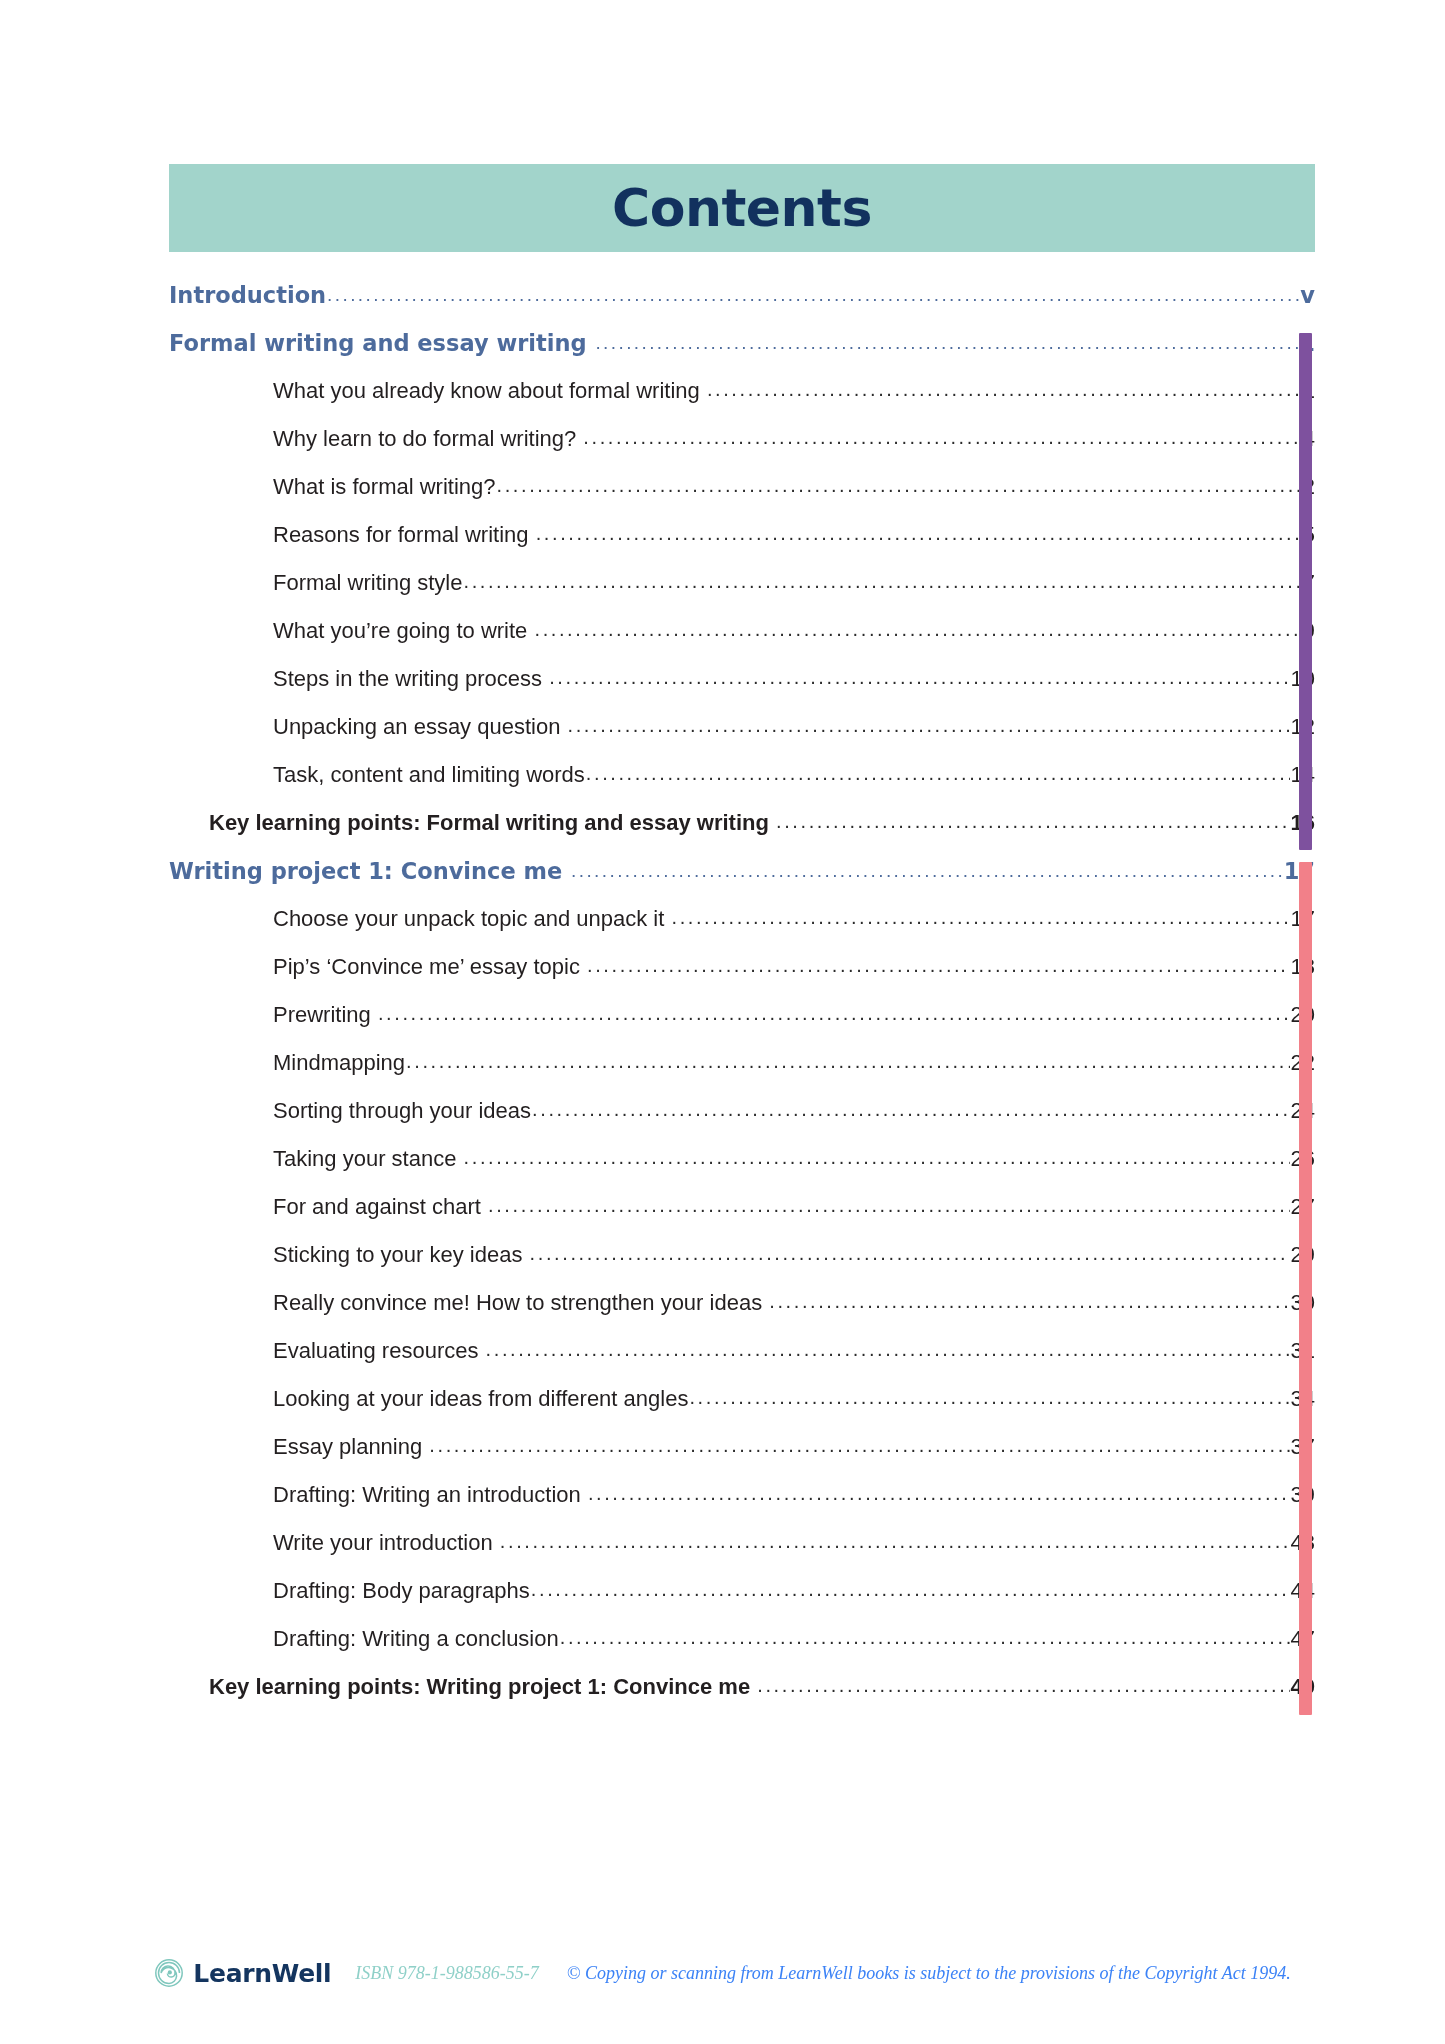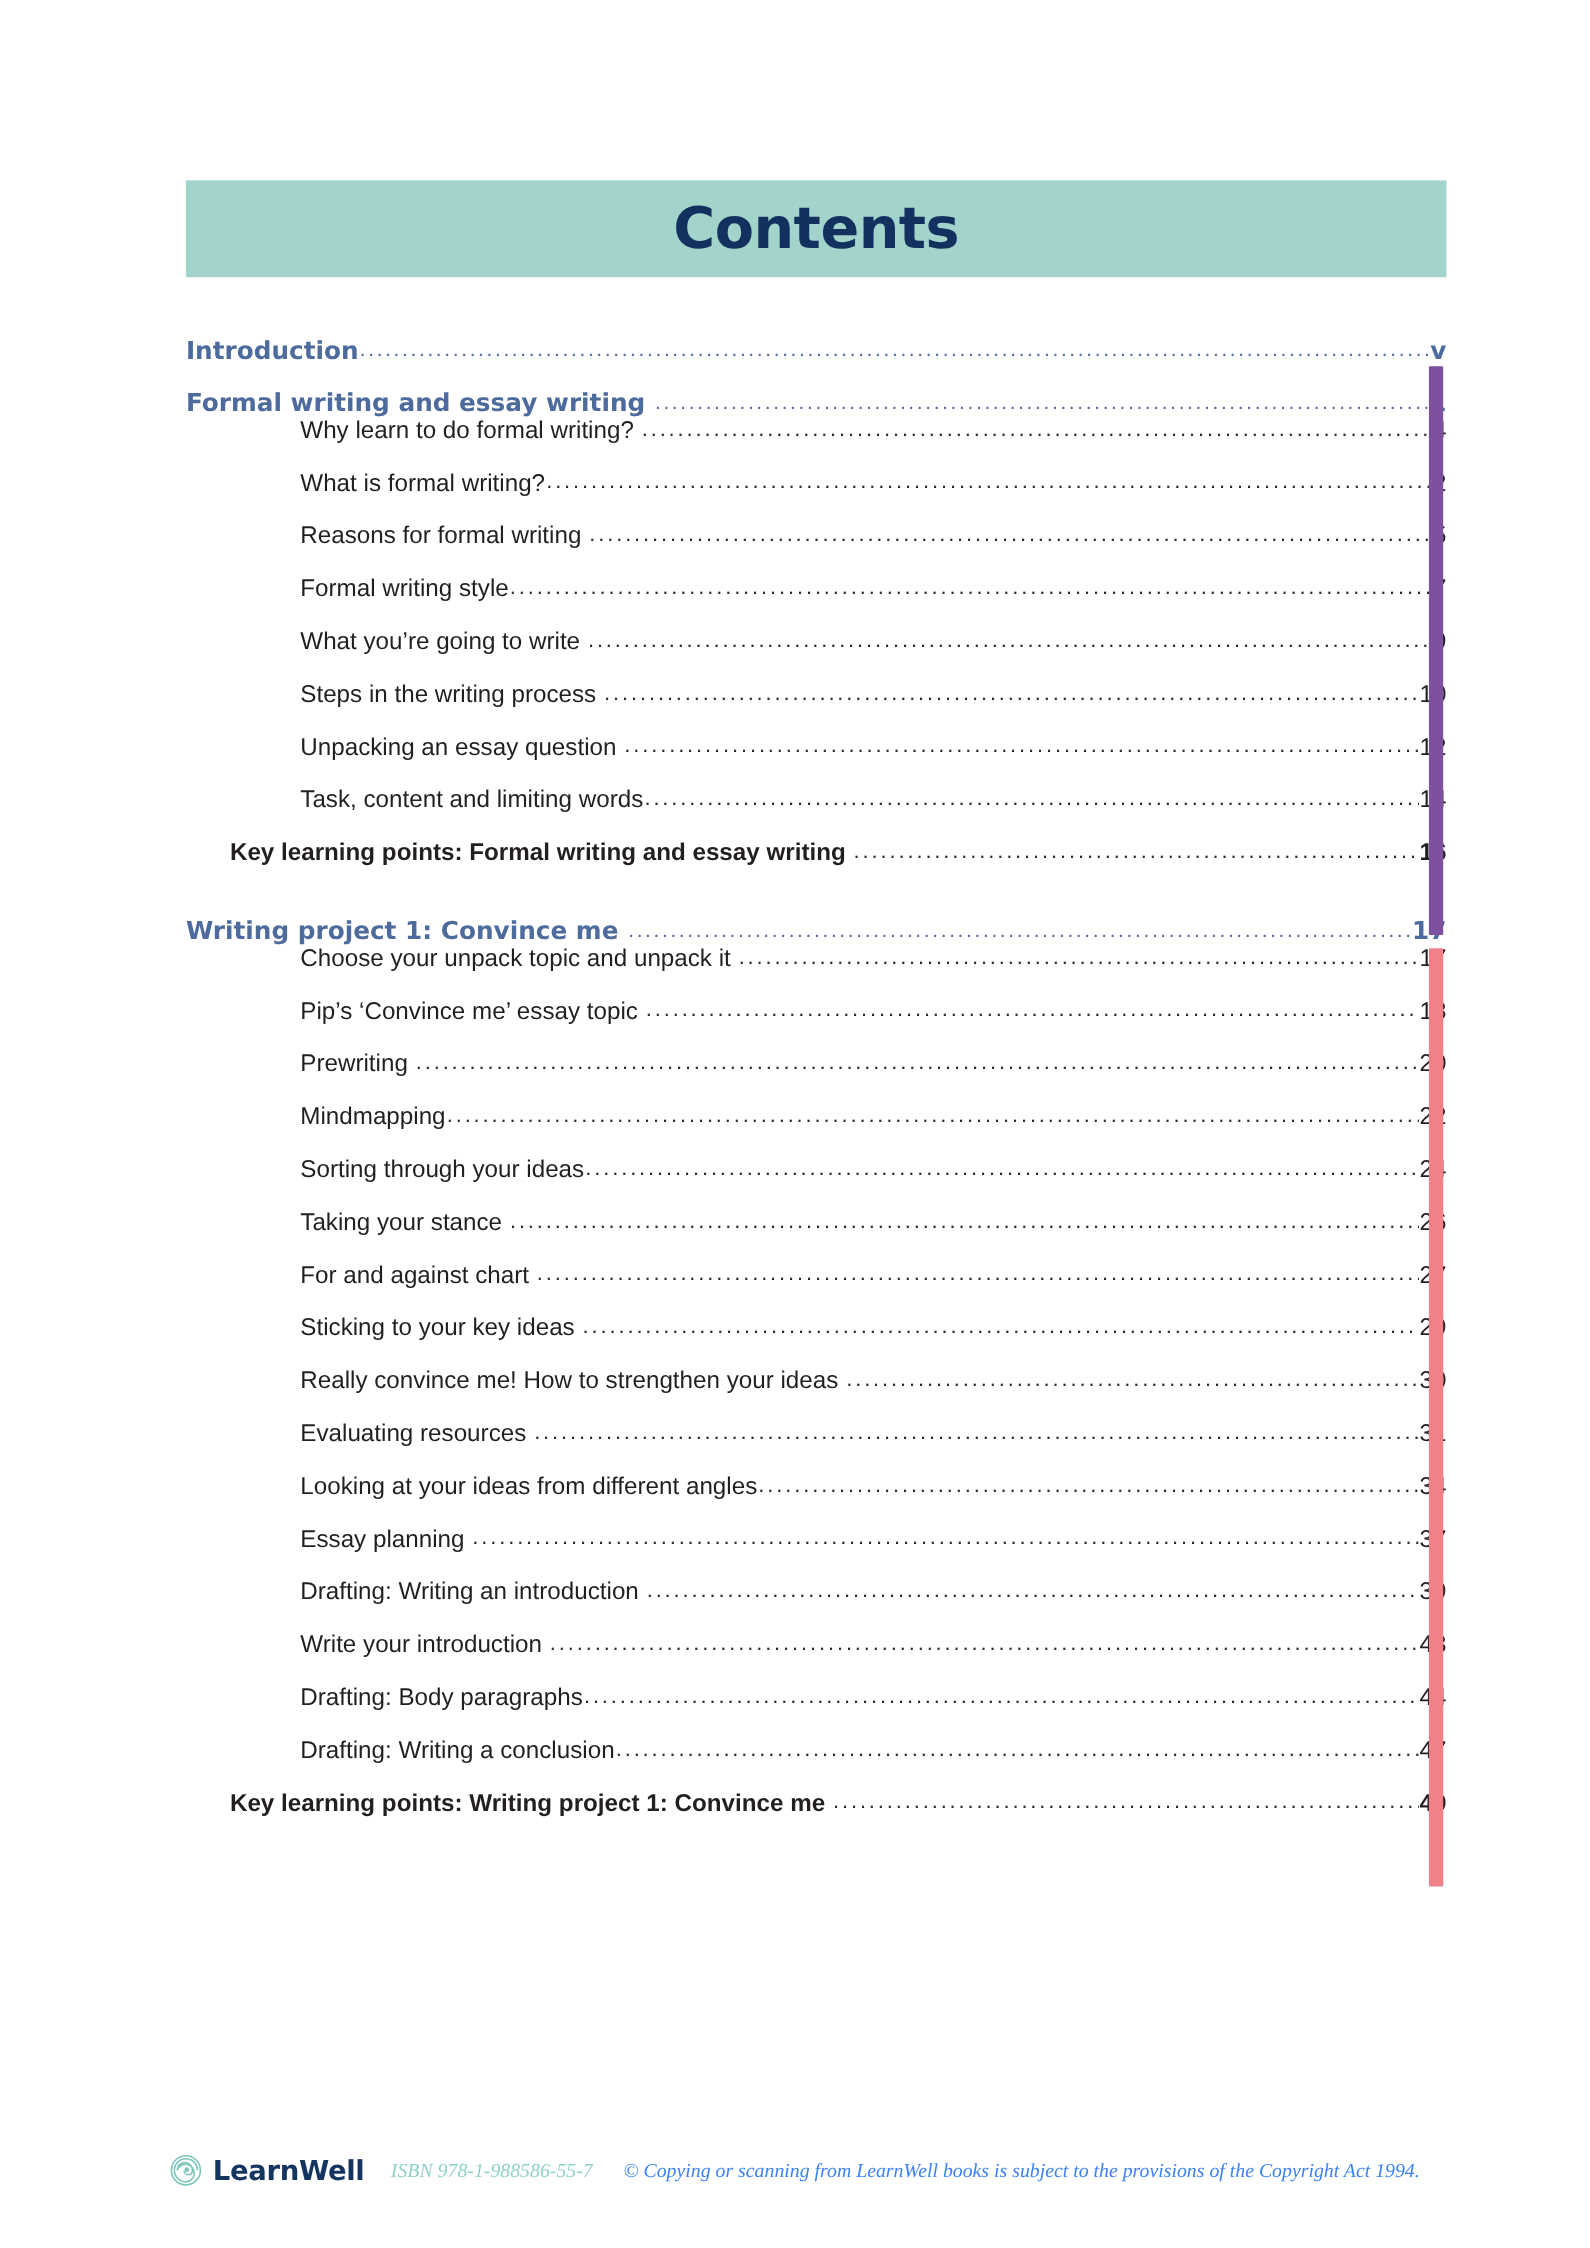--- a/index.html
+++ b/index.html
@@ -86,21 +86,20 @@
     text-align: right;
   }
 
   
   .lvl-heading .toc-label,
   .lvl-heading .toc-page {
     font-family: "DejaVu Sans", sans-serif;
     font-size: 22.5px;
     font-weight: bold;
     color: #4d6b9c;
-    margin-top: 24px;
   }
   .lvl-heading .toc-leader::after {
     color: #4d6b9c;
     letter-spacing: 2.4px;
     font-size: 19px;
   }
   .lvl-heading { padding-left: 0; }
 
   
   .lvl-key { padding-left: 40px; }
@@ -195,20 +194,25 @@
   </div>
 
   <div class="toc" id="toc-list">
       <div class="toc-row lvl-heading">
         <span class="toc-label">Introduction</span>
         <span class="toc-leader"></span>
         <span class="toc-page">v</span>
       </div>
       <div class="toc-row lvl-heading gap">
         <span class="toc-label">Formal writing and essay writing</span>
+        <span class="toc-leader"></span>
+        <span class="toc-page">1</span>
+      </div>
+      <div class="toc-row lvl-sub gap">
+        <span class="toc-label">What you already know about formal writing</span>
         <span class="toc-leader"></span>
         <span class="toc-page">1</span>
       </div>
       <div class="toc-row lvl-sub gap">
         <span class="toc-label">Why learn to do formal writing?</span>
         <span class="toc-leader"></span>
         <span class="toc-page">4</span>
       </div>
       <div class="toc-row lvl-sub">
         <span class="toc-label">What is formal writing?</span>

